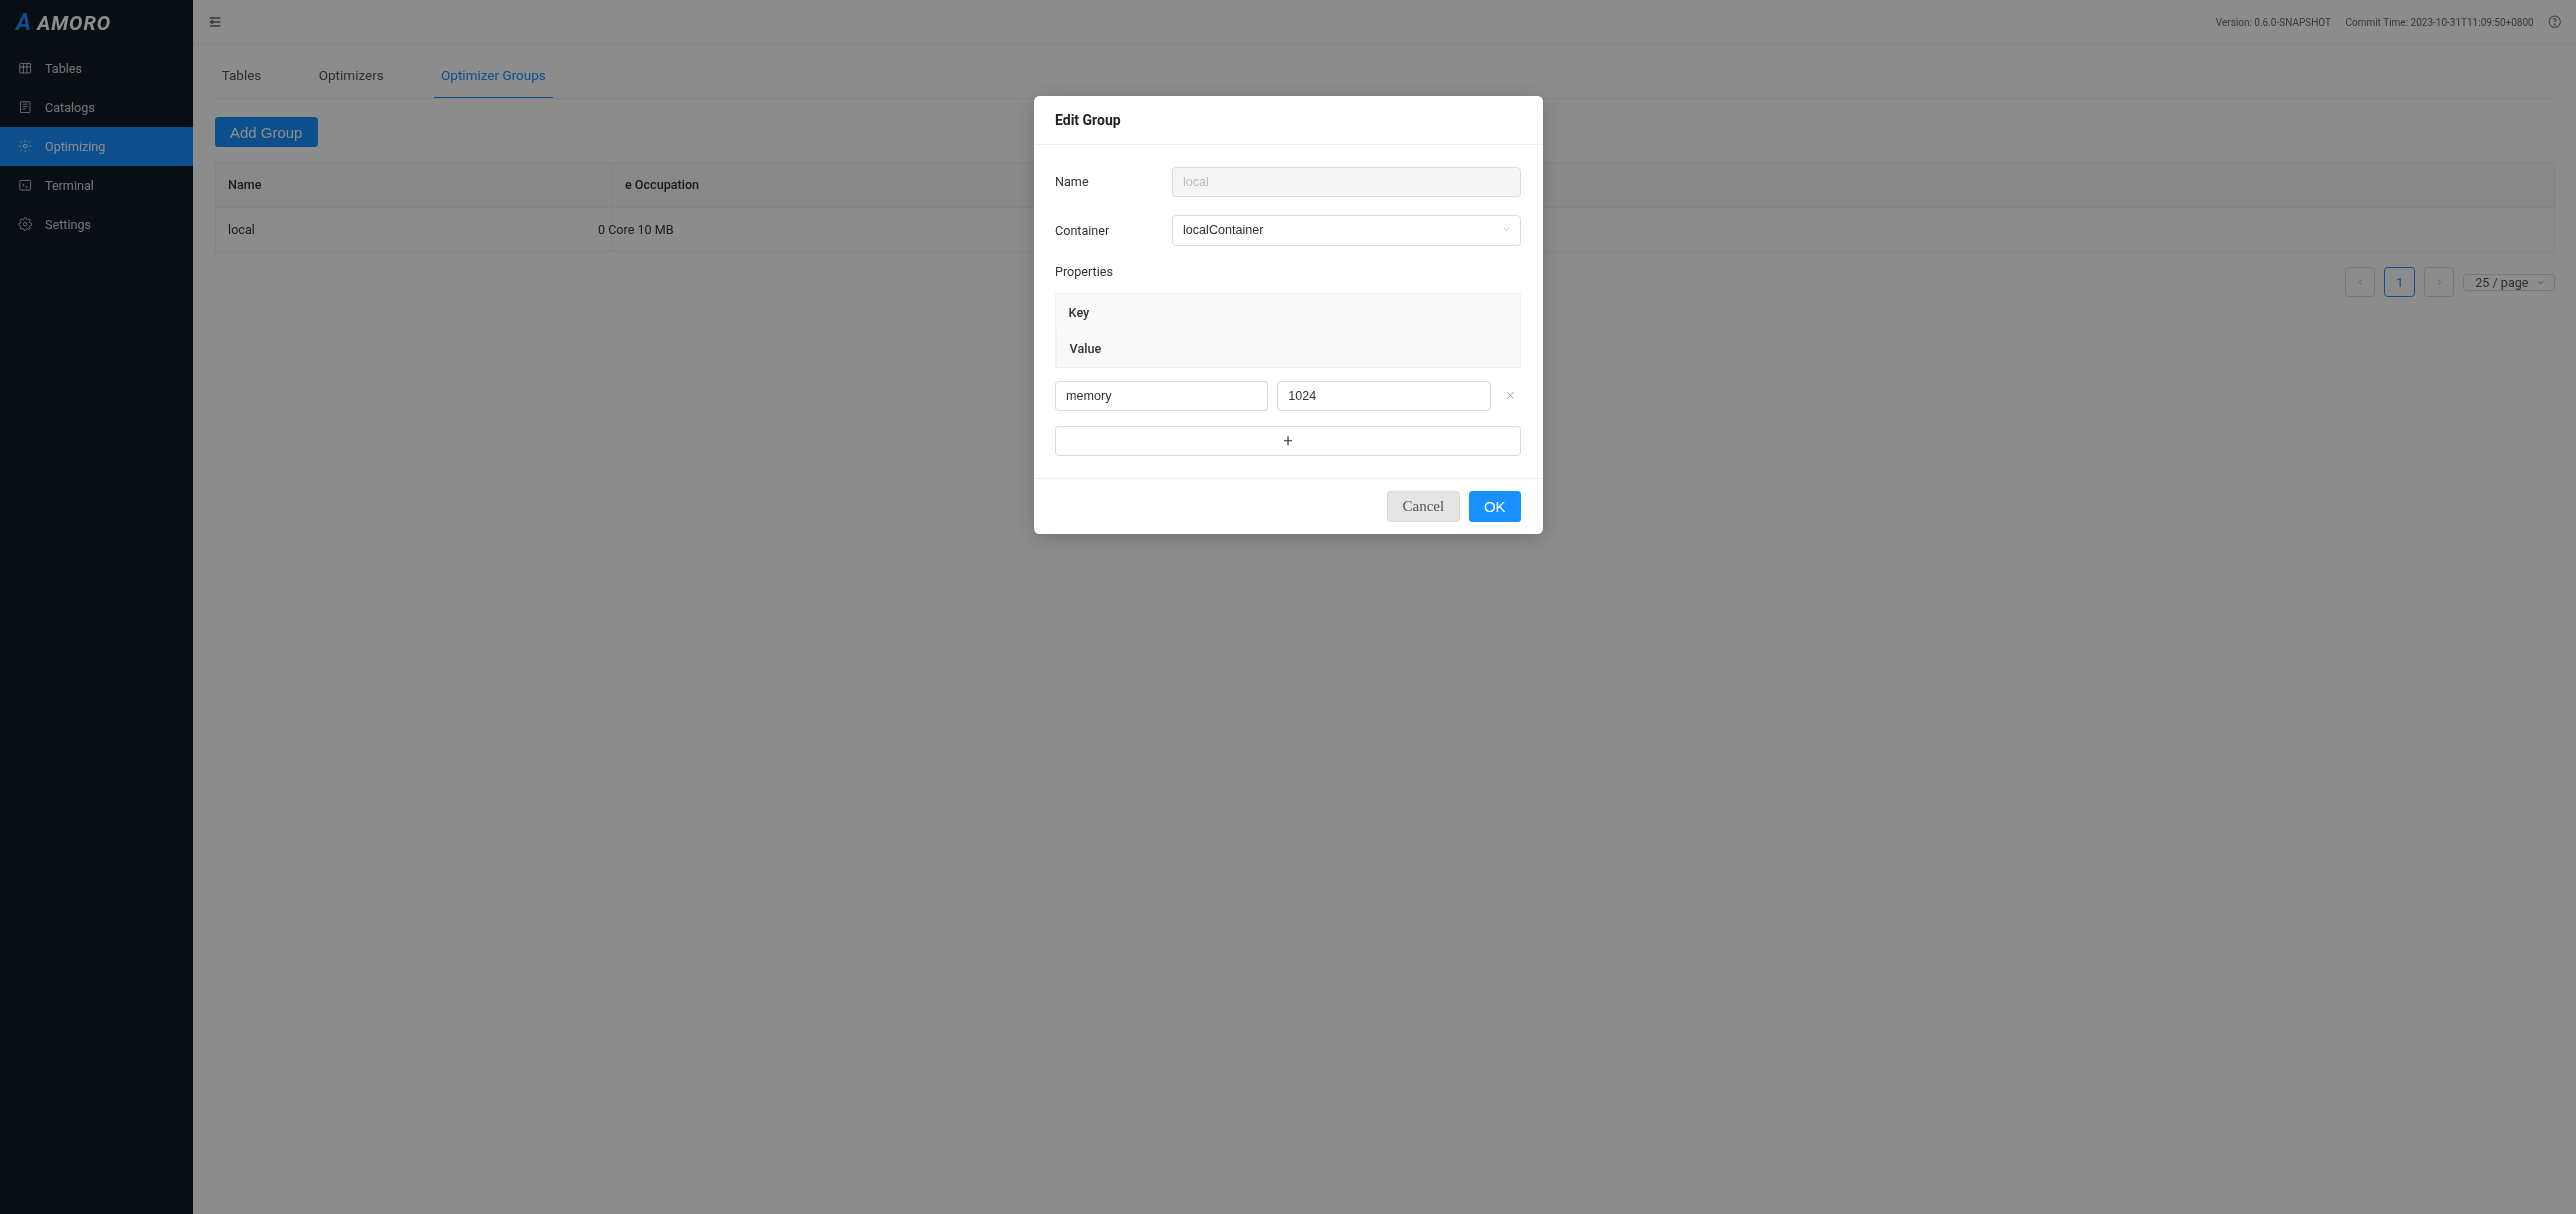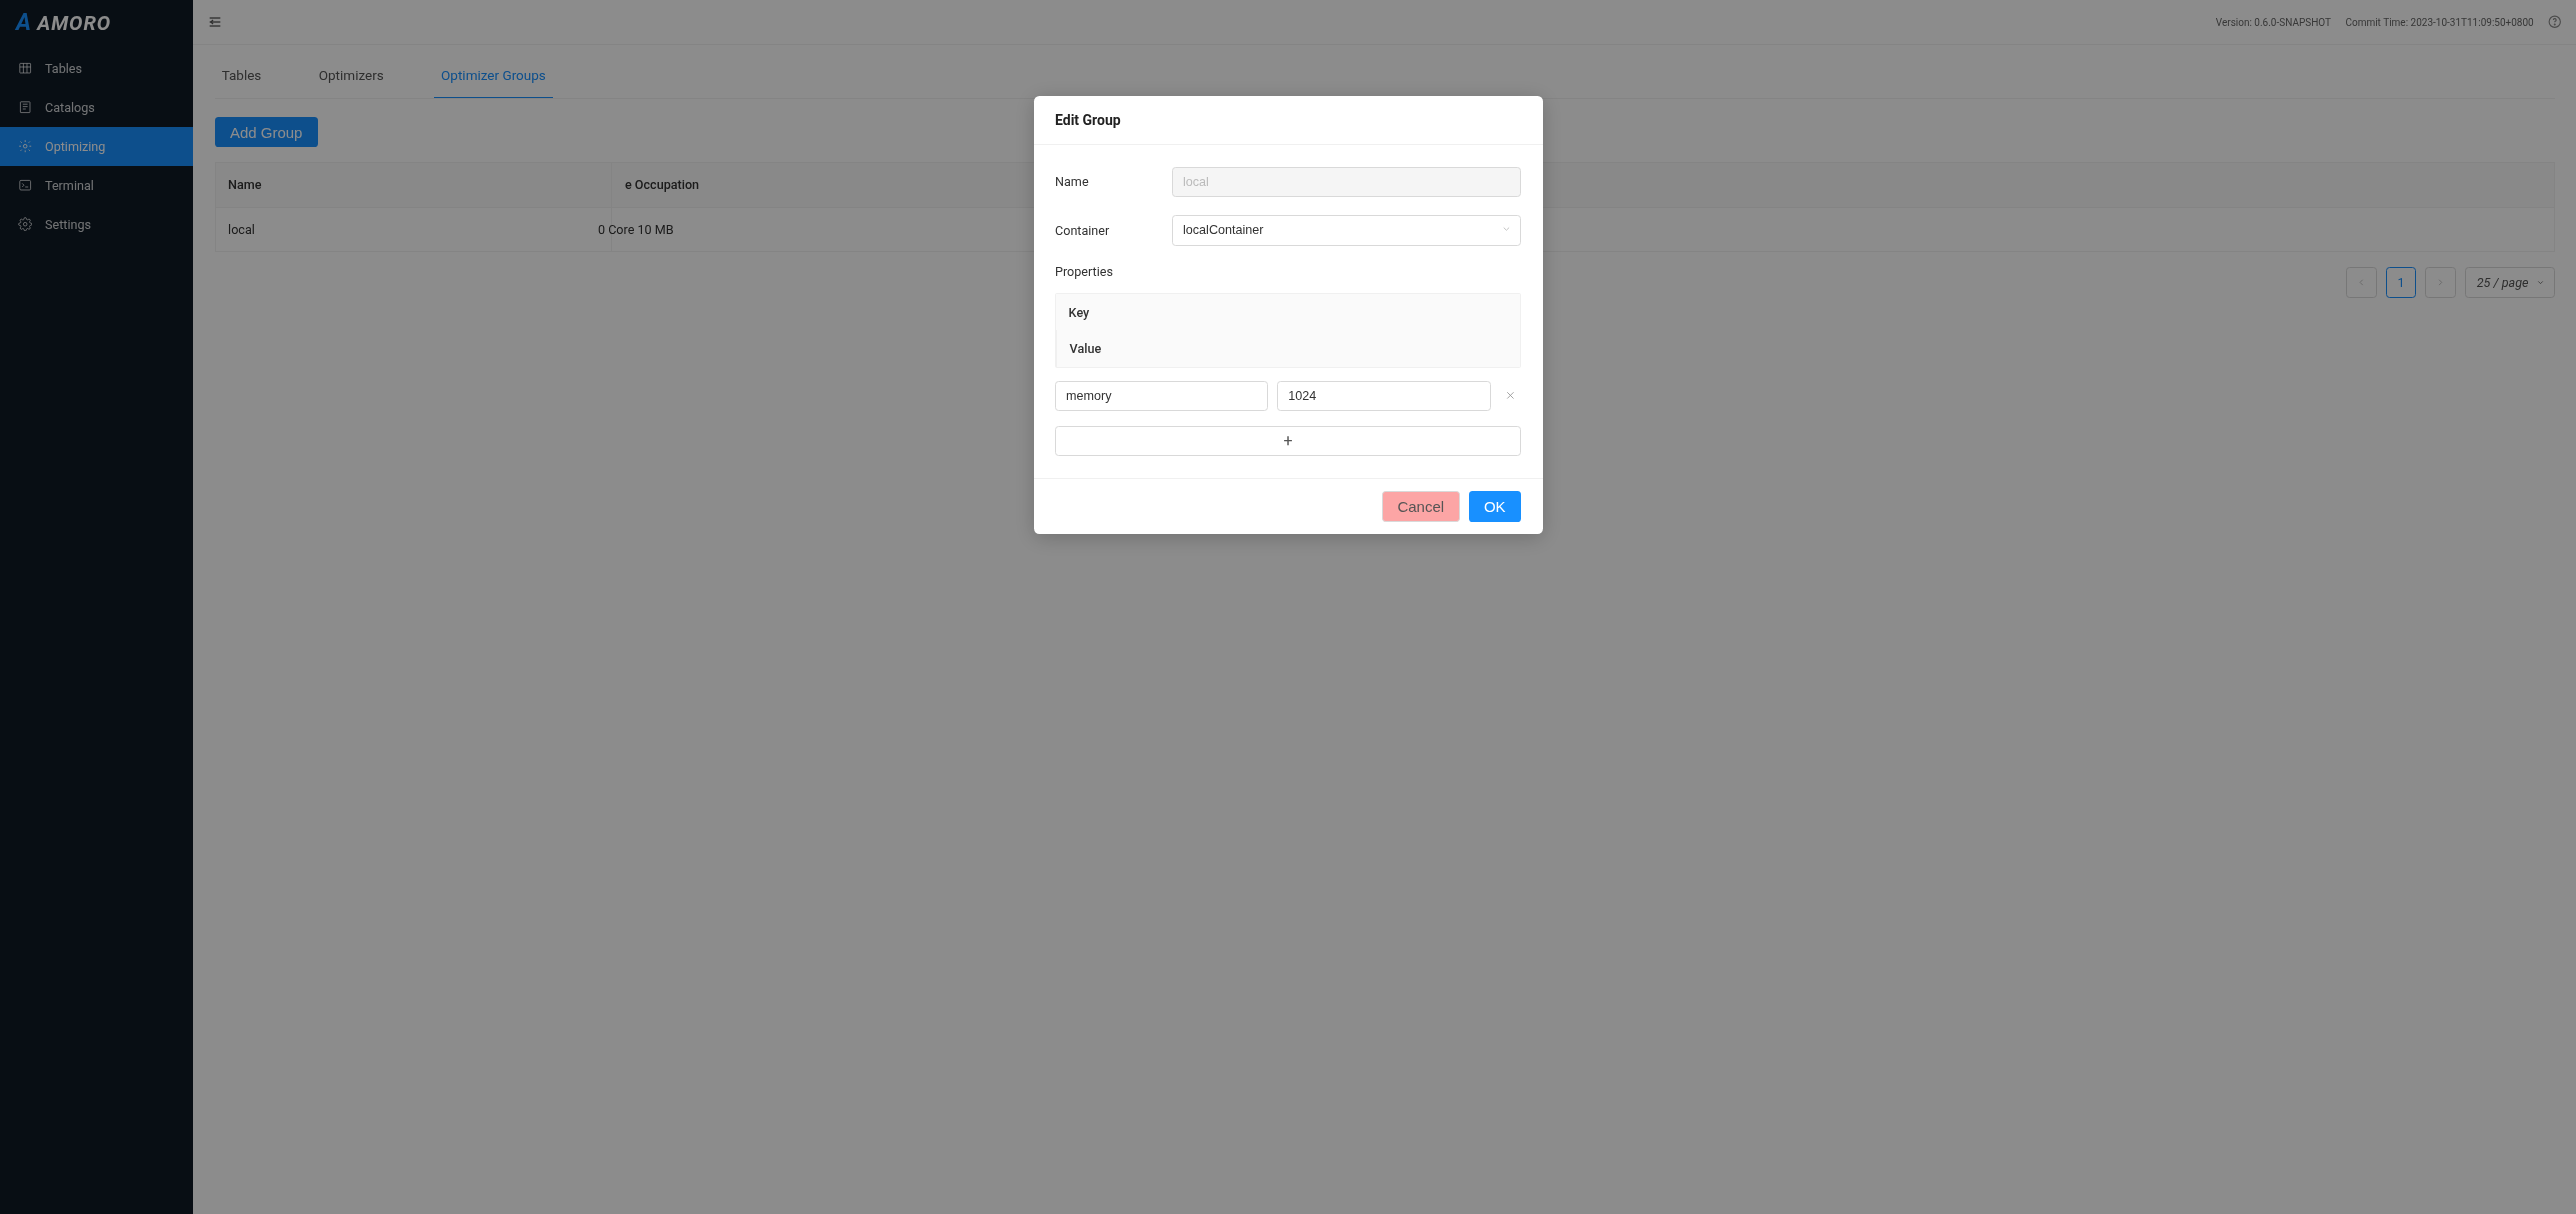--- a/index.html
+++ b/index.html
@@ -30,36 +30,36 @@
   .content { flex: 1; padding: 0 21.5px; overflow: auto; }
 
   
   .tabs { display: flex; gap: 43px; border-bottom: 0.9px solid #f0f0f0; margin-top: 7.2px; }
   .tab { padding: 14.4px 7.2px; font-size: 13.5px; color: #555; cursor: pointer; border-bottom: 1.8px solid transparent; }
   .tab.active { color: #1890ff; border-bottom-color: #1890ff; }
 
   .toolbar { margin: 18px 0 14.4px; }
   .btn { display: inline-flex; align-items: center; justify-content: center; height: 30.5px; padding: 0 14.4px; border-radius: 3.6px; border: 0.9px solid transparent; cursor: pointer; font-size: 15px; background: #fff; }
   .btn-primary { background: #1890ff; color: #fff; }
-  .btn-default { border-color: #d9d9d9; color: #555; background: #fca5a5; }
+  .btn-default { border-color: #d9d9d9; color: #555; background: #e5e5e5; font-family: Liberation Serif, serif; }
 
   
   table.data { width: 100%; border-collapse: separate; border-spacing: 0; }
   table.data th, table.data td { text-align: left; padding: 14.4px 12.6px; border-bottom: 0.9px solid #f0f0f0; }
   table.data th { background: #fafafa; color: #333; font-weight: 500; border-top: 0.9px solid #f0f0f0; }
   table.data th:first-child, table.data td:first-child { border-left: 0.9px solid #f0f0f0; }
   table.data th:last-child, table.data td:last-child { border-right: 0.9px solid #f0f0f0; }
   table.data th + th, table.data td + td { border-left: 0.9px solid #f0f0f0; }
   .row-actions a { color: #1890ff; margin-right: 12.6px; cursor: pointer; text-decoration: none; }
 
   
   .pagination { display: flex; justify-content: flex-end; align-items: center; gap: 9px; margin: 14.4px 0; }
   .pg-btn { width: 30.5px; height: 30.5px; border: 0.9px solid #d9d9d9; border-radius: 3.6px; display: flex; align-items: center; justify-content: center; color: #bbb; cursor: pointer; background: #fff; }
   .pg-btn.active { border-color: #1890ff; color: #1890ff; }
-  .pg-select { height: 31px; border: 0.9px solid #d9d9d9; border-radius: 3.6px; padding: 0 25px 0 10.8px; display: flex; align-items: center; gap: 7.2px; color: #555; background: #fff; position: relative; cursor: pointer; font-style: italic; }
+  .pg-select { height: 17px; border: 0.9px solid #d9d9d9; border-radius: 3.6px; padding: 0 25px 0 10.8px; display: flex; align-items: center; gap: 7.2px; color: #555; background: #fff; position: relative; cursor: pointer; }
   .pg-select svg { width: 9px; height: 9px; position: absolute; right: 9px; }
 
   
   .overlay { position: fixed; inset: 0; background: rgba(0,0,0,0.45); display: flex; align-items: flex-start; justify-content: center; padding-top: 96px; }
   .modal { width: 509px; background: #fff; border-radius: 5.4px; box-shadow: 0 3.6px 21.5px rgba(0,0,0,0.2); }
   .modal-header { padding: 16px 21.5px; border-bottom: 0.9px solid #f0f0f0; font-size: 14px; font-weight: 700; color: #222; }
   .modal-body { padding: 21.5px; }
   .form-row { display: flex; align-items: center; margin-bottom: 18px; }
   .form-label { width: 117px; color: #333; }
   .form-control { flex: 1; height: 30.5px; border: 0.9px solid #d9d9d9; border-radius: 3.6px; padding: 0 10px; font-size: 12.6px; color: #333; background: #fff; outline: none; }

